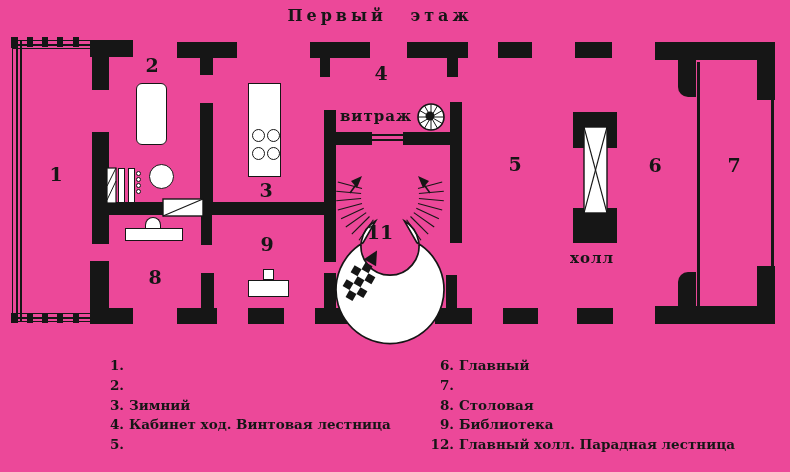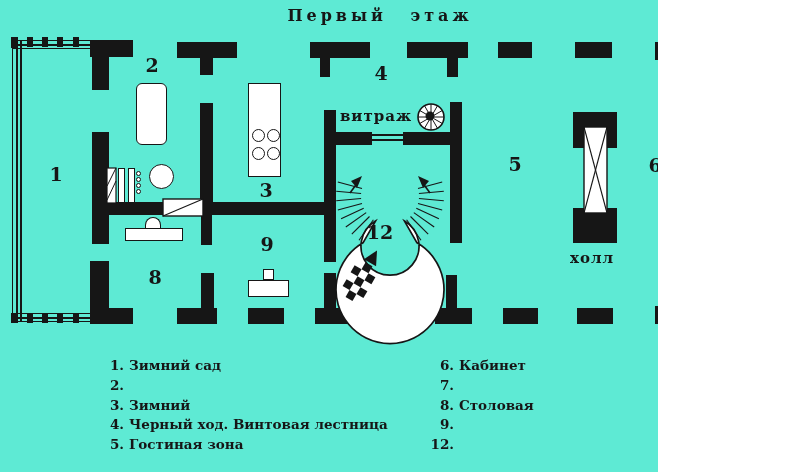--- a/index.html
+++ b/index.html
@@ -1,16 +1,16 @@
 <!DOCTYPE html>
 <html><head>
 <meta charset="utf-8">
 <style>
   html,body{margin:0;padding:0;background:#fff;}
-  .figure{position:relative;width:658px;height:472px;background:#5eead4;overflow:hidden;
+  .figure{position:relative;width:790px;height:472px;background:#ec4899;overflow:hidden;
           font-family:"DejaVu Serif", serif;color:#161616;}
   .title{position:absolute;left:0;top:6px;width:760px;text-align:center;
          font-size:16px;font-weight:bold;letter-spacing:4px;word-spacing:14px;}
   .plan{position:absolute;left:0;top:0;width:790px;height:345px;}
   .w{position:absolute;background:#161616;}
   .ol{position:absolute;background:#fff;border:1.5px solid #161616;box-sizing:border-box;}
   .thin{position:absolute;background:#161616;}
   .glaze-v{position:absolute;background:repeating-linear-gradient(90deg,#161616 0 1.4px,transparent 1.4px 4.2px);}
   .glaze-h{position:absolute;background:repeating-linear-gradient(180deg,#161616 0 1.4px,transparent 1.4px 4.2px);}
   .tick{position:absolute;background:#161616;}
@@ -197,60 +197,60 @@
 
     <div class="rlabel" style="left:56px;top:174px;">1</div>
     <div class="rlabel" style="left:152px;top:65px;">2</div>
     <div class="rlabel" style="left:266px;top:190px;">3</div>
     <div class="rlabel" style="left:381px;top:73px;">4</div>
     <div class="rlabel" style="left:515px;top:164px;">5</div>
     <div class="rlabel" style="left:655px;top:165px;">6</div>
     <div class="rlabel" style="left:734px;top:165px;">7</div>
     <div class="rlabel" style="left:155px;top:277px;">8</div>
     <div class="rlabel" style="left:267px;top:244px;">9</div>
-    <div class="rlabel" style="left:380px;top:232px;">12</div>
+    <div class="rlabel" style="left:380px;top:232px;">11</div>
 
     <div class="plabel" style="left:376px;top:116px;">витраж</div>
     <div class="plabel" style="left:592px;top:258px;">холл</div>
   </div>
 
   <div class="legend lcol" style="left:104px;top:356px;">
     <div class="row">
         <span class="num">1.</span>
-        <span class="txt">Зимний сад</span>
       </div>
     <div class="row">
         <span class="num">2.</span>
       </div>
     <div class="row">
         <span class="num">3.</span>
         <span class="txt">Зимний</span>
       </div>
     <div class="row">
         <span class="num">4.</span>
-        <span class="txt">Черный ход. Винтовая лестница</span>
+        <span class="txt">Кабинет ход. Винтовая лестница</span>
       </div>
     <div class="row">
         <span class="num">5.</span>
-        <span class="txt">Гостиная зона</span>
       </div>
   </div>
   <div class="legend rcol" style="left:428px;top:356px;">
     <div class="row">
         <span class="num">6.</span>
-        <span class="txt">Кабинет</span>
+        <span class="txt">Главный</span>
       </div>
     <div class="row">
         <span class="num">7.</span>
       </div>
     <div class="row">
         <span class="num">8.</span>
         <span class="txt">Столовая</span>
       </div>
     <div class="row">
         <span class="num">9.</span>
+        <span class="txt">Библиотека</span>
       </div>
     <div class="row">
         <span class="num">12.</span>
+        <span class="txt">Главный холл. Парадная лестница</span>
       </div>
   </div>
 
 </div>
 
 </body></html>

